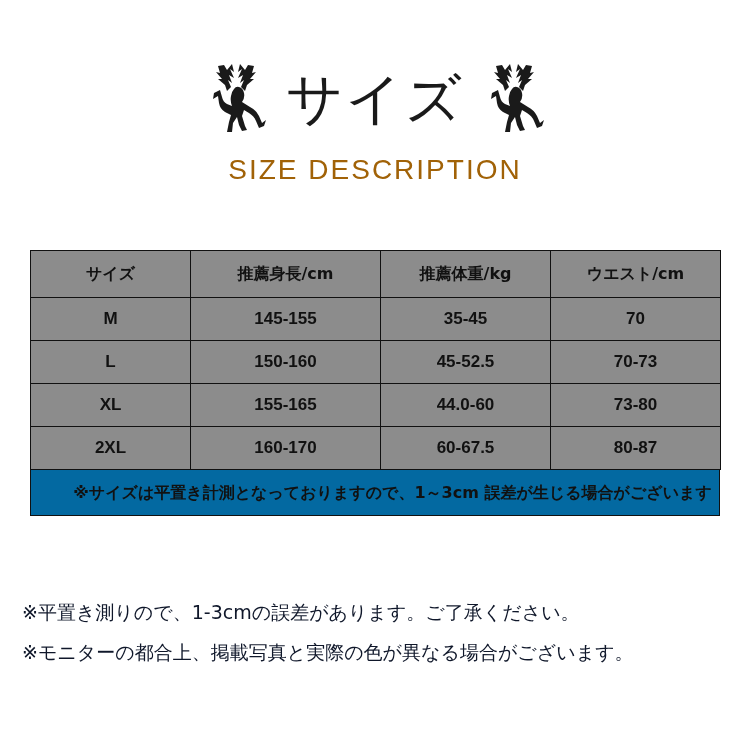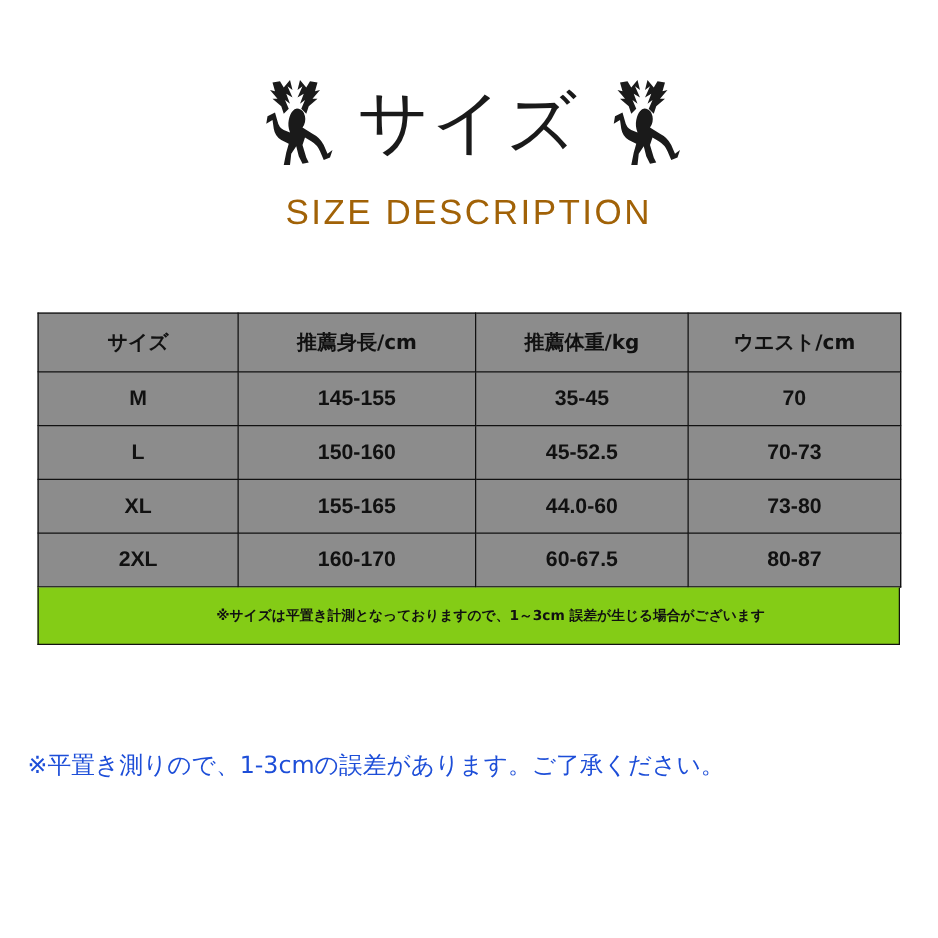--- a/index.html
+++ b/index.html
@@ -86,43 +86,43 @@
     font-family: "Liberation Sans", sans-serif;
   }
   table.size-table col.c1 { width: 160px; }
   table.size-table col.c2 { width: 190px; }
   table.size-table col.c3 { width: 170px; }
   table.size-table col.c4 { width: 170px; }
 
   .table-note {
     border: 1px solid #111111;
     border-top: none;
-    background: #84cc16;
+    background: #0369a1;
     height: 46px;
     line-height: 46px;
     text-align: center;
-    font-size: 11px;
+    font-size: 16px;
     font-weight: bold;
     color: #111111;
     font-family: "DejaVu Sans", sans-serif;
     box-sizing: border-box;
     padding-left: 35px;
   }
 
   
   .notes {
     position: absolute;
     left: 22px;
     top: 592px;
     width: 710px;
   }
   .note-line {
     font-size: 19px;
     line-height: 40px;
-    color: #1d4ed8;
+    color: #0f172a;
     font-family: "DejaVu Sans", sans-serif;
     white-space: nowrap;
   }
 </style>
 </head>
 <body>
 
 <div class="page">
 
   <div class="header">
@@ -191,15 +191,16 @@
           <td>60-67.5</td>
           <td>80-87</td>
         </tr>
       </tbody>
     </table>
     <div class="table-note">※サイズは平置き計測となっておりますので、1～3cm 誤差が生じる場合がございます</div>
   </div>
 
   <div class="notes">
     <div class="note-line">※平置き測りので、1-3cmの誤差があります。ご了承ください。</div>
+    <div class="note-line">※モニターの都合上、掲載写真と実際の色が異なる場合がございます。</div>
   </div>
 
 </div>
 
 </body></html>

